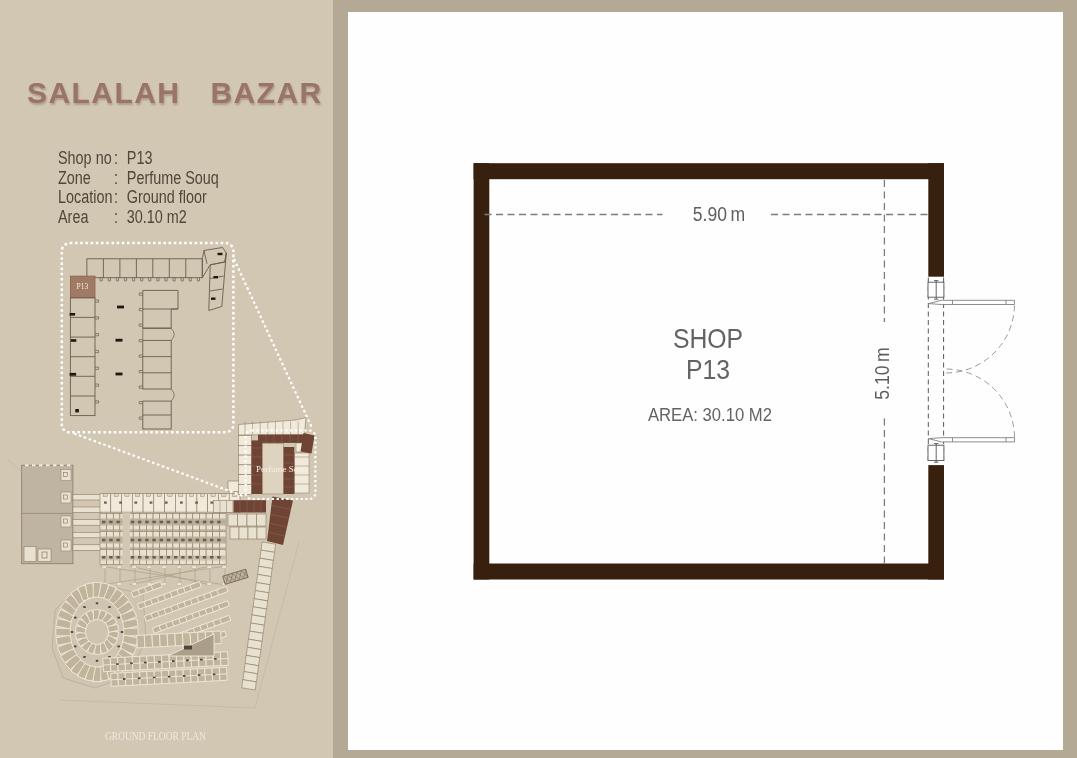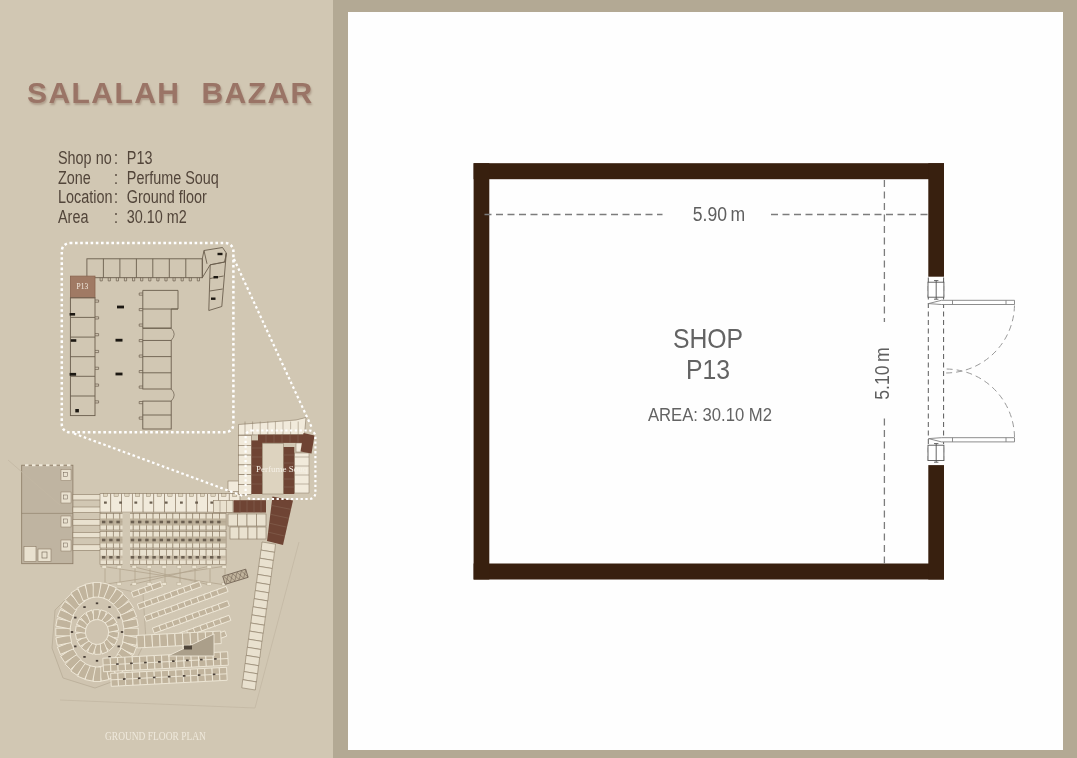--- a/index.html
+++ b/index.html
@@ -11,21 +11,21 @@
 <body>
 
 <div class="abs" style="left:0;top:0;width:333px;height:758px;background:#d1c7b3;"></div>
 
 <div class="abs" style="left:333px;top:0;width:744px;height:758px;background:#b3a994;"></div>
 
 <div class="abs" style="left:348px;top:12px;width:715px;height:738px;background:#fefefe;"></div>
 
 <div class="abs" style="left:27px;top:77.6px;font-size:30px;line-height:30px;font-weight:bold;
      color:#9a7466;letter-spacing:1.45px;white-space:nowrap;
-     text-shadow:1px 1.5px 2px rgba(125,95,80,0.4);">SALALAH<span style="margin-left:21px;">BAZAR</span></div>
+     text-shadow:1px 1.5px 2px rgba(125,95,80,0.4);">SALALAH<span style="margin-left:30px;">BAZAR</span></div>
 
 <div class="abs" style="left:58px;top:149px;font-size:18px;color:#52453a;line-height:19.5px;
      transform:scaleX(0.80);transform-origin:left top;">
 
   <div style="white-space:nowrap;"><span style="display:inline-block;width:70px;">Shop no</span><span style="display:inline-block;width:16px;">:</span>P13</div>
 
   <div style="white-space:nowrap;"><span style="display:inline-block;width:70px;">Zone</span><span style="display:inline-block;width:16px;">:</span>Perfume Souq</div>
 
   <div style="white-space:nowrap;"><span style="display:inline-block;width:70px;">Location</span><span style="display:inline-block;width:16px;">:</span>Ground floor</div>
 

